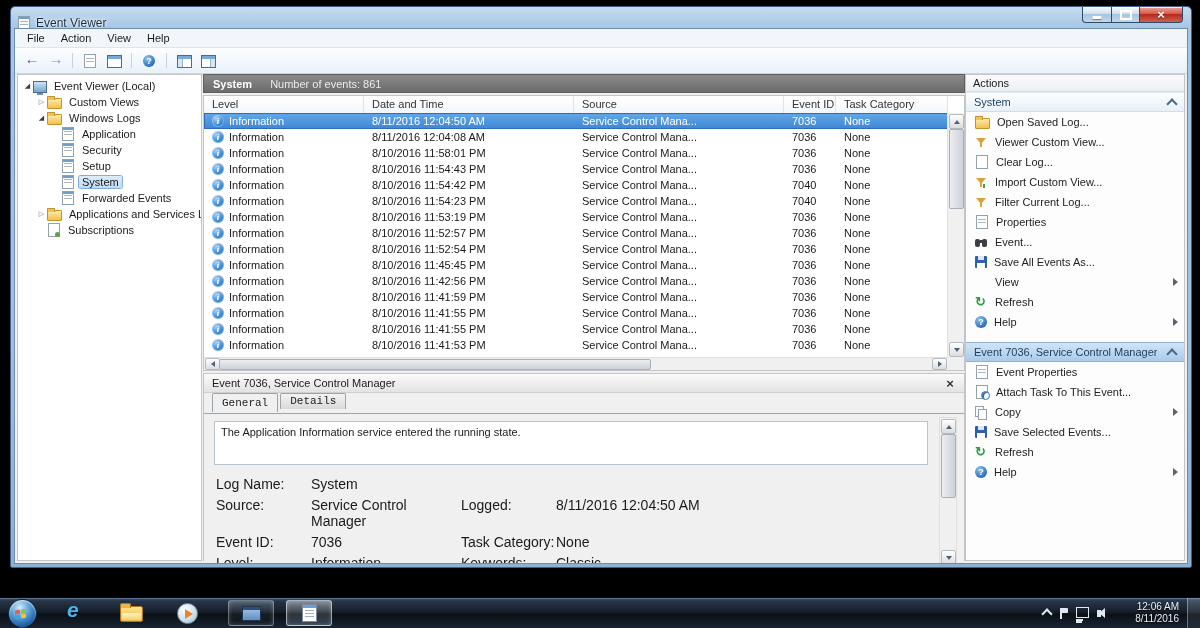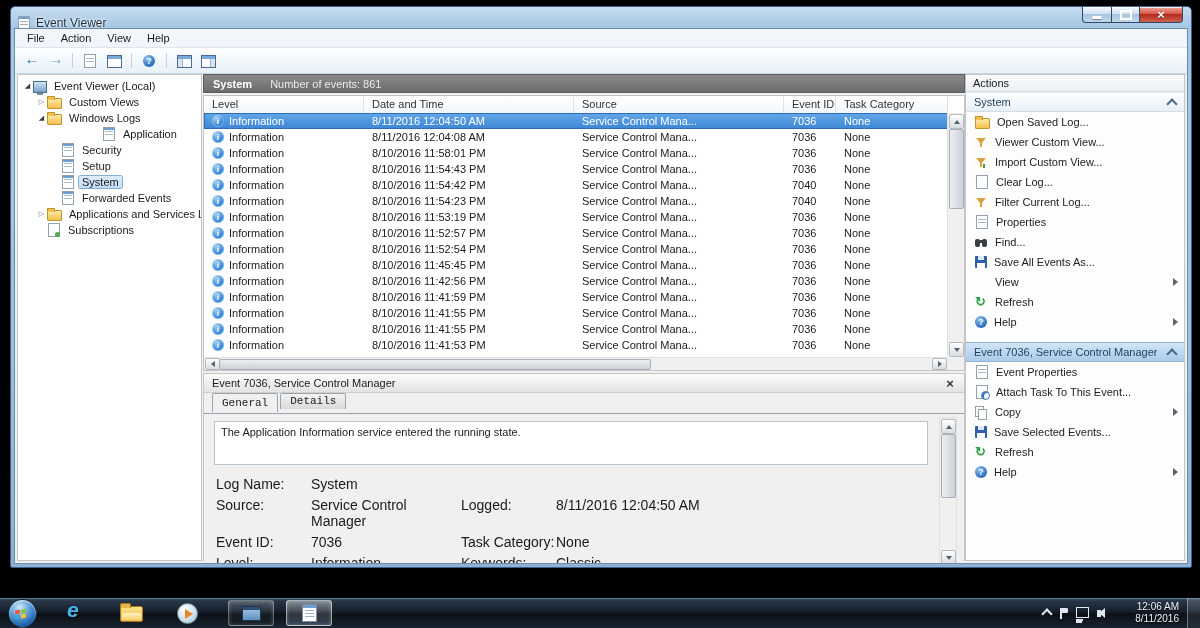--- a/index.html
+++ b/index.html
@@ -302,21 +302,21 @@
             <div class="tree-item" style="padding-left: 18px;">
               <span class="expander exp-collapsed"></span>
               <span class="ic ic-folder-icon"></span>
               <span class="tree-label">Custom Views</span>
             </div>
             <div class="tree-item" style="padding-left: 18px;">
               <span class="expander exp-expanded"></span>
               <span class="ic ic-folder-icon"></span>
               <span class="tree-label">Windows Logs</span>
             </div>
-            <div class="tree-item" style="padding-left: 32px; margin-left: 41px;">
+            <div class="tree-item" style="padding-left: 32px;">
               <span class="expander"></span>
               <span class="ic ic-log-icon"></span>
               <span class="tree-label">Application</span>
             </div>
             <div class="tree-item" style="padding-left: 32px;">
               <span class="expander"></span>
               <span class="ic ic-log-icon"></span>
               <span class="tree-label">Security</span>
             </div>
             <div class="tree-item" style="padding-left: 32px;">
@@ -570,38 +570,38 @@
               </div>
               <div class="action-item">
                 <span class="ic ic-open-folder-icon"></span>
                 <span class="ai-label">Open Saved Log...</span>
               </div>
               <div class="action-item">
                 <span class="ic ic-filter-icon"></span>
                 <span class="ai-label">Viewer Custom View...</span>
               </div>
               <div class="action-item">
+                <span class="ic ic-clear-log-icon"></span>
+                <span class="ai-label">Clear Log...</span>
+              </div>
+              <div class="action-item">
                 <span class="ic ic-import-icon"></span>
                 <span class="ai-label">Import Custom View...</span>
               </div>
               <div class="action-item">
-                <span class="ic ic-clear-log-icon"></span>
-                <span class="ai-label">Clear Log...</span>
-              </div>
-              <div class="action-item">
                 <span class="ic ic-filter-icon"></span>
                 <span class="ai-label">Filter Current Log...</span>
               </div>
               <div class="action-item">
                 <span class="ic ic-properties-icon"></span>
                 <span class="ai-label">Properties</span>
               </div>
               <div class="action-item">
                 <span class="ic ic-find-icon"></span>
-                <span class="ai-label">Find...</span>
+                <span class="ai-label">Event...</span>
               </div>
               <div class="action-item">
                 <span class="ic ic-save-icon"></span>
                 <span class="ai-label">Save All Events As...</span>
               </div>
               <div class="action-item">
                 <span class="ic ic-blank"></span>
                 <span class="ai-label">View</span>
                 <span class="sub-arrow"></span>
               </div>

